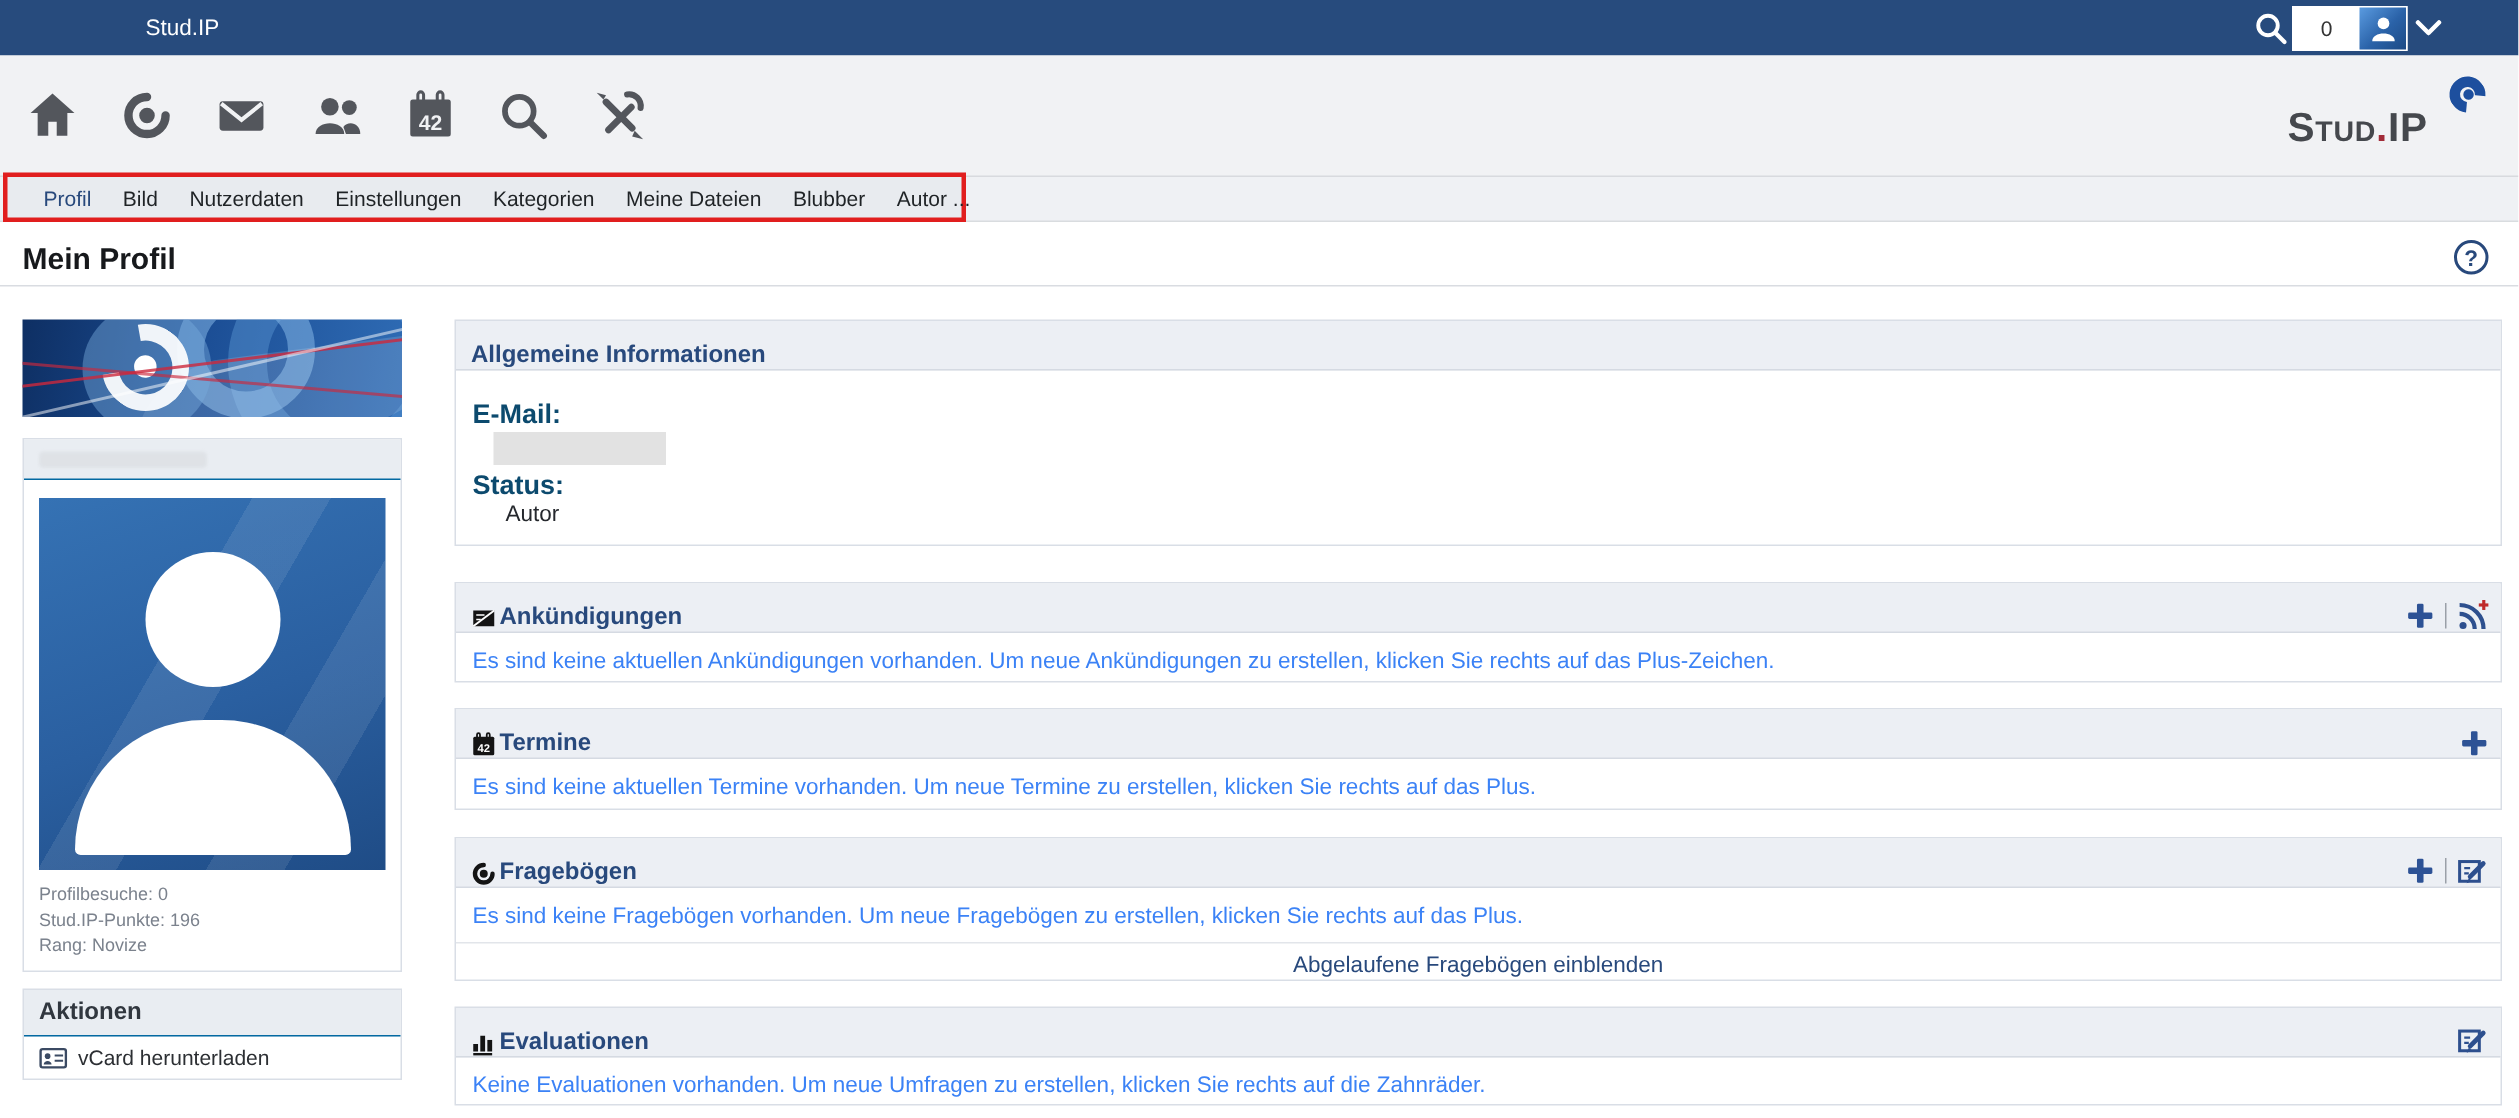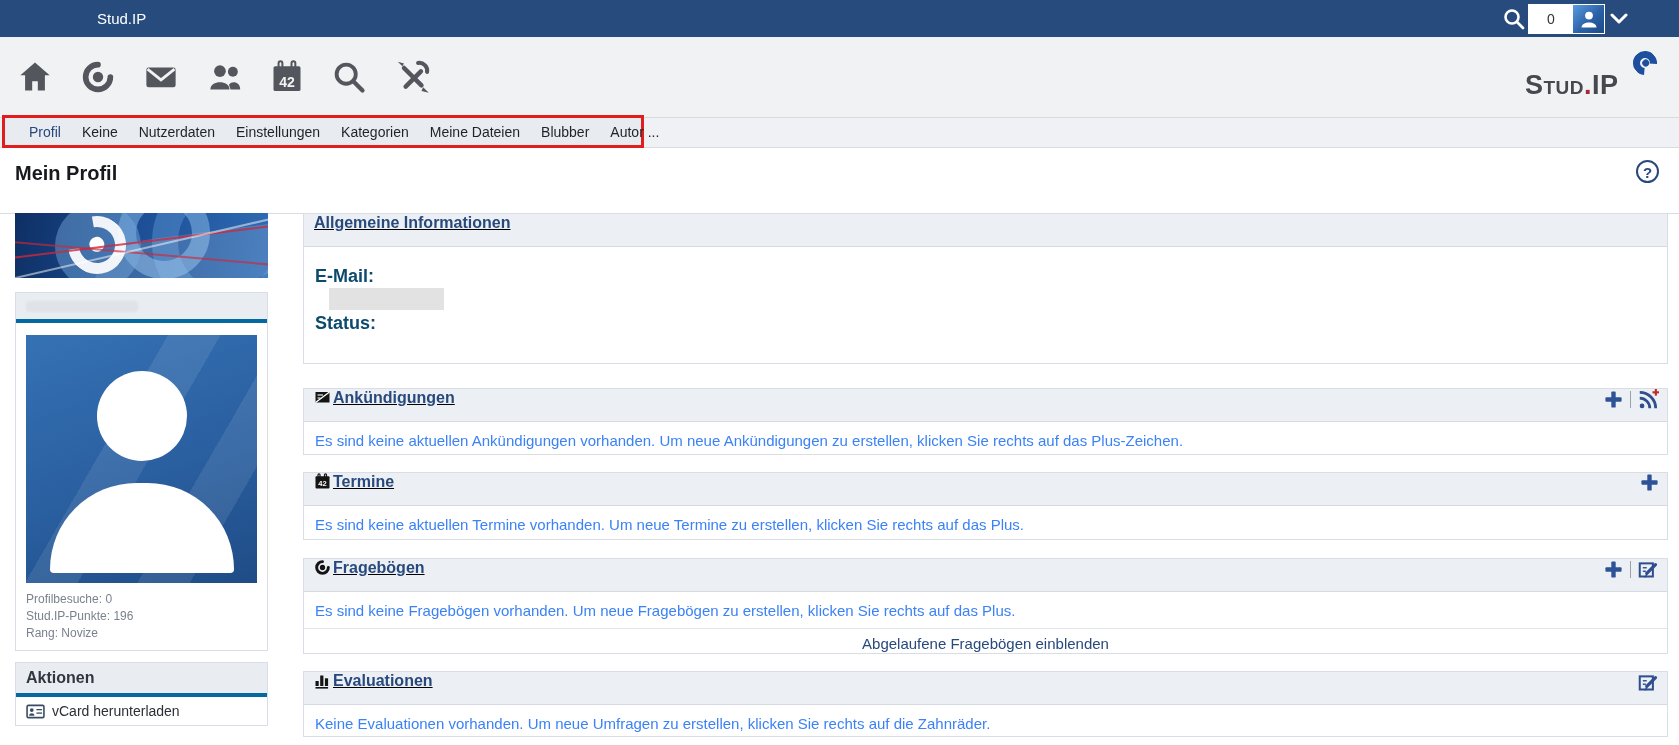--- a/index.html
+++ b/index.html
@@ -37,60 +37,60 @@
   .logo-spiral::after{content:"";position:absolute;left:2px;top:2px;width:7px;height:7px;background:#1d4f9e;border-radius:50%;}
   
   .tabstrip{position:absolute;left:0;top:118px;width:1679px;height:30px;background:#eff1f4;border-bottom:1px solid #d9dcdf;box-sizing:border-box;}
   .tab-annotation{
     position:absolute;left:2px;top:115px;width:642px;height:33px;box-sizing:border-box;
     border:3px solid #e11e1e;background:#e8ebef;display:flex;align-items:center;gap:21px;padding-left:24px;
   }
   .tab{font-size:14px;color:#1f2326;cursor:pointer;white-space:nowrap;}
   .tab.active{color:#28497c;}
   
-  .page-head{position:absolute;left:0;top:148px;width:1679px;height:66px;border-bottom:1px solid #d9dce1;box-sizing:border-box;background:#fff;}
+  .page-head{position:absolute;left:0;top:148px;width:1679px;height:43px;border-bottom:1px solid #d9dce1;box-sizing:border-box;background:#fff;}
   .page-title{position:absolute;left:15px;top:14px;font-size:20px;font-weight:bold;color:#17191c;}
   .help-btn{
     position:absolute;right:20px;top:12px;width:23px;height:23px;border:2px solid #28497c;border-radius:50%;
     color:#28497c;font-size:15px;font-weight:bold;text-align:center;line-height:22px;box-sizing:border-box;cursor:pointer;
   }
   
   .sidebar{position:absolute;left:15px;top:213px;width:277px;}
   .banner{position:relative;width:253px;height:65px;overflow:hidden;background:linear-gradient(100deg,#0e2f63 0%,#1b4d94 45%,#2f6cb5 100%);}
   .bn-ring1{position:absolute;right:-34px;top:-46px;width:150px;height:150px;border:26px solid rgba(90,150,210,.45);border-radius:50%;box-sizing:border-box;}
   .bn-ring2{position:absolute;right:58px;top:-26px;width:92px;height:92px;border:18px solid rgba(140,190,235,.5);border-radius:50%;box-sizing:border-box;}
   .bn-halo{position:absolute;left:40px;top:-10px;width:86px;height:86px;background:rgba(120,170,220,.45);border-radius:50%;}
   .bn-spiral{position:absolute;left:53px;top:3px;width:58px;height:58px;border:11px solid rgba(255,255,255,.92);border-left-color:transparent;border-radius:50%;transform:rotate(35deg);box-sizing:border-box;}
   .bn-spiral::after{content:"";position:absolute;left:10px;top:10px;width:15px;height:15px;background:#fff;border-radius:50%;}
   .bn-line1,.bn-line2,.bn-line3{position:absolute;left:-12%;width:130%;height:2px;}
   .bn-line1{top:27px;background:rgba(205,40,60,.8);transform:rotate(-7deg);}
   .bn-line2{top:40px;background:rgba(205,40,60,.65);transform:rotate(5deg);}
   .bn-line3{top:33px;background:rgba(255,255,255,.5);transform:rotate(-13deg);}
   .bn-swoosh{position:absolute;left:90px;top:18px;width:180px;height:60px;background:rgba(255,255,255,.14);transform:skew(-35deg) rotate(-8deg);border-radius:30px;}
   .widget{border:1px solid #d9dee6;background:#fff;box-sizing:border-box;}
-  .widget-head{background:#e9edf2;border-bottom:4px solid #0369a1;}
+  .widget-head{background:#e9edf2;border-bottom:1px solid #0369a1;}
   .profile-widget{margin-top:14px;width:253px;}
   .profile-widget .widget-head{height:26px;position:relative;}
   .name-redacted{position:absolute;left:10px;top:8px;width:112px;height:11px;background:#d7dade;border-radius:3px;opacity:.55;filter:blur(1px);}
   .avatar-wrap{margin:12px 10px 0 10px;width:231px;height:248px;position:relative;overflow:hidden;
     background:linear-gradient(160deg,#3572b4 0%,#2a5fa0 55%,#1f4c86 100%);}
   .avatar-stripes{position:absolute;inset:0;
     background:linear-gradient(120deg,transparent 38%,rgba(255,255,255,.09) 38% 52%,transparent 52% 68%,rgba(255,255,255,.09) 68% 82%,transparent 82%);}
   .avatar-head{position:absolute;left:50%;top:36px;width:90px;height:90px;margin-left:-45px;background:#fff;border-radius:50%;}
   .avatar-body{position:absolute;left:50%;top:148px;width:184px;height:90px;margin-left:-92px;background:#fff;border-radius:92px 92px 4px 4px;}
   .profile-stats{padding:8px 10px 8px 10px;}
   .stat-line{font-size:12px;color:#7b828d;line-height:17px;}
   .actions-widget{margin-top:11px;width:253px;}
   .actions-widget .widget-head{height:30px;line-height:29px;padding-left:10px;font-size:16px;font-weight:bold;color:#31373f;}
   .action-row{height:28px;display:flex;align-items:center;gap:7px;padding-left:10px;cursor:pointer;text-align:center;}
   .action-row span{font-size:14px;color:#2c2f33;}
   
   .main{position:absolute;left:303px;top:213px;width:1365px;}
   .panel{border:1px solid #d9dee6;background:#fff;box-sizing:border-box;}
-  .panel-head{height:33px;background:#eceff4;border-bottom:1px solid #d5dae2;display:flex;align-items:flex-start;padding:0 8px 0 10px;box-sizing:border-box;text-decoration:underline;}
+  .panel-head{height:33px;background:#eceff4;border-bottom:1px solid #d5dae2;display:flex;align-items:flex-end;padding:0 8px 0 10px;box-sizing:border-box;}
   .panel-title{font-size:16px;font-weight:bold;color:#28497c;}
   .head-icon{display:inline-flex;margin-right:2px;}
   .head-actions{margin-left:auto;display:flex;align-items:center;gap:7px;}
   .act-sep{width:1px;height:17px;background:#9aa0a8;}
   .act-btn{display:inline-flex;cursor:pointer;}
   .p1{height:151px;}
   .p2{margin-top:24px;height:67px;}
   .p3{margin-top:17px;height:68px;}
   .p4{margin-top:17px;height:66px;}
   .p5{margin-top:18px;height:96px;}
@@ -163,21 +163,21 @@
   </svg>
   <div class="logo">
     <div class="logo-text"><span>Stud</span><span class="logo-dot">.</span><span>IP</span></div>
     <div class="logo-spiral"></div>
   </div>
 </div>
 
 <div class="tabstrip"></div>
 <div class="tab-annotation">
   <span class="tab active">Profil</span>
-  <span class="tab">Keine</span>
+  <span class="tab">Bild</span>
   <span class="tab">Nutzerdaten</span>
   <span class="tab">Einstellungen</span>
   <span class="tab">Kategorien</span>
   <span class="tab">Meine Dateien</span>
   <span class="tab">Blubber</span>
   <span class="tab">Autor ...</span>
 </div>
 
 <div class="page-head">
   <h1 class="page-title" style="margin:0;">Mein Profil</h1>
@@ -230,20 +230,21 @@
 <div class="main">
 
   <div class="panel p1">
     <div class="panel-head">
       <span class="panel-title">Allgemeine Informationen</span>
     </div>
     <div class="p1-body">
       <div class="field-label">E-Mail:</div>
       <div class="email-redacted"></div>
       <div class="field-label">Status:</div>
+      <div class="field-value">Autor</div>
     </div>
   </div>
 
   <div class="panel p2">
     <div class="panel-head">
       <span class="head-icon">
         <svg width="17" height="17" viewBox="0 0 17 17">
           <path d="M1.5 3 H15.5 V13.5 H1.5 Z" fill="#141414"></path>
           <line x1="1.5" y1="13.5" x2="15.5" y2="3" stroke="#ffffff" stroke-width="1.3"></line>
           <line x1="3.5" y1="6" x2="9" y2="6" stroke="#ffffff" stroke-width="1.1"></line>

